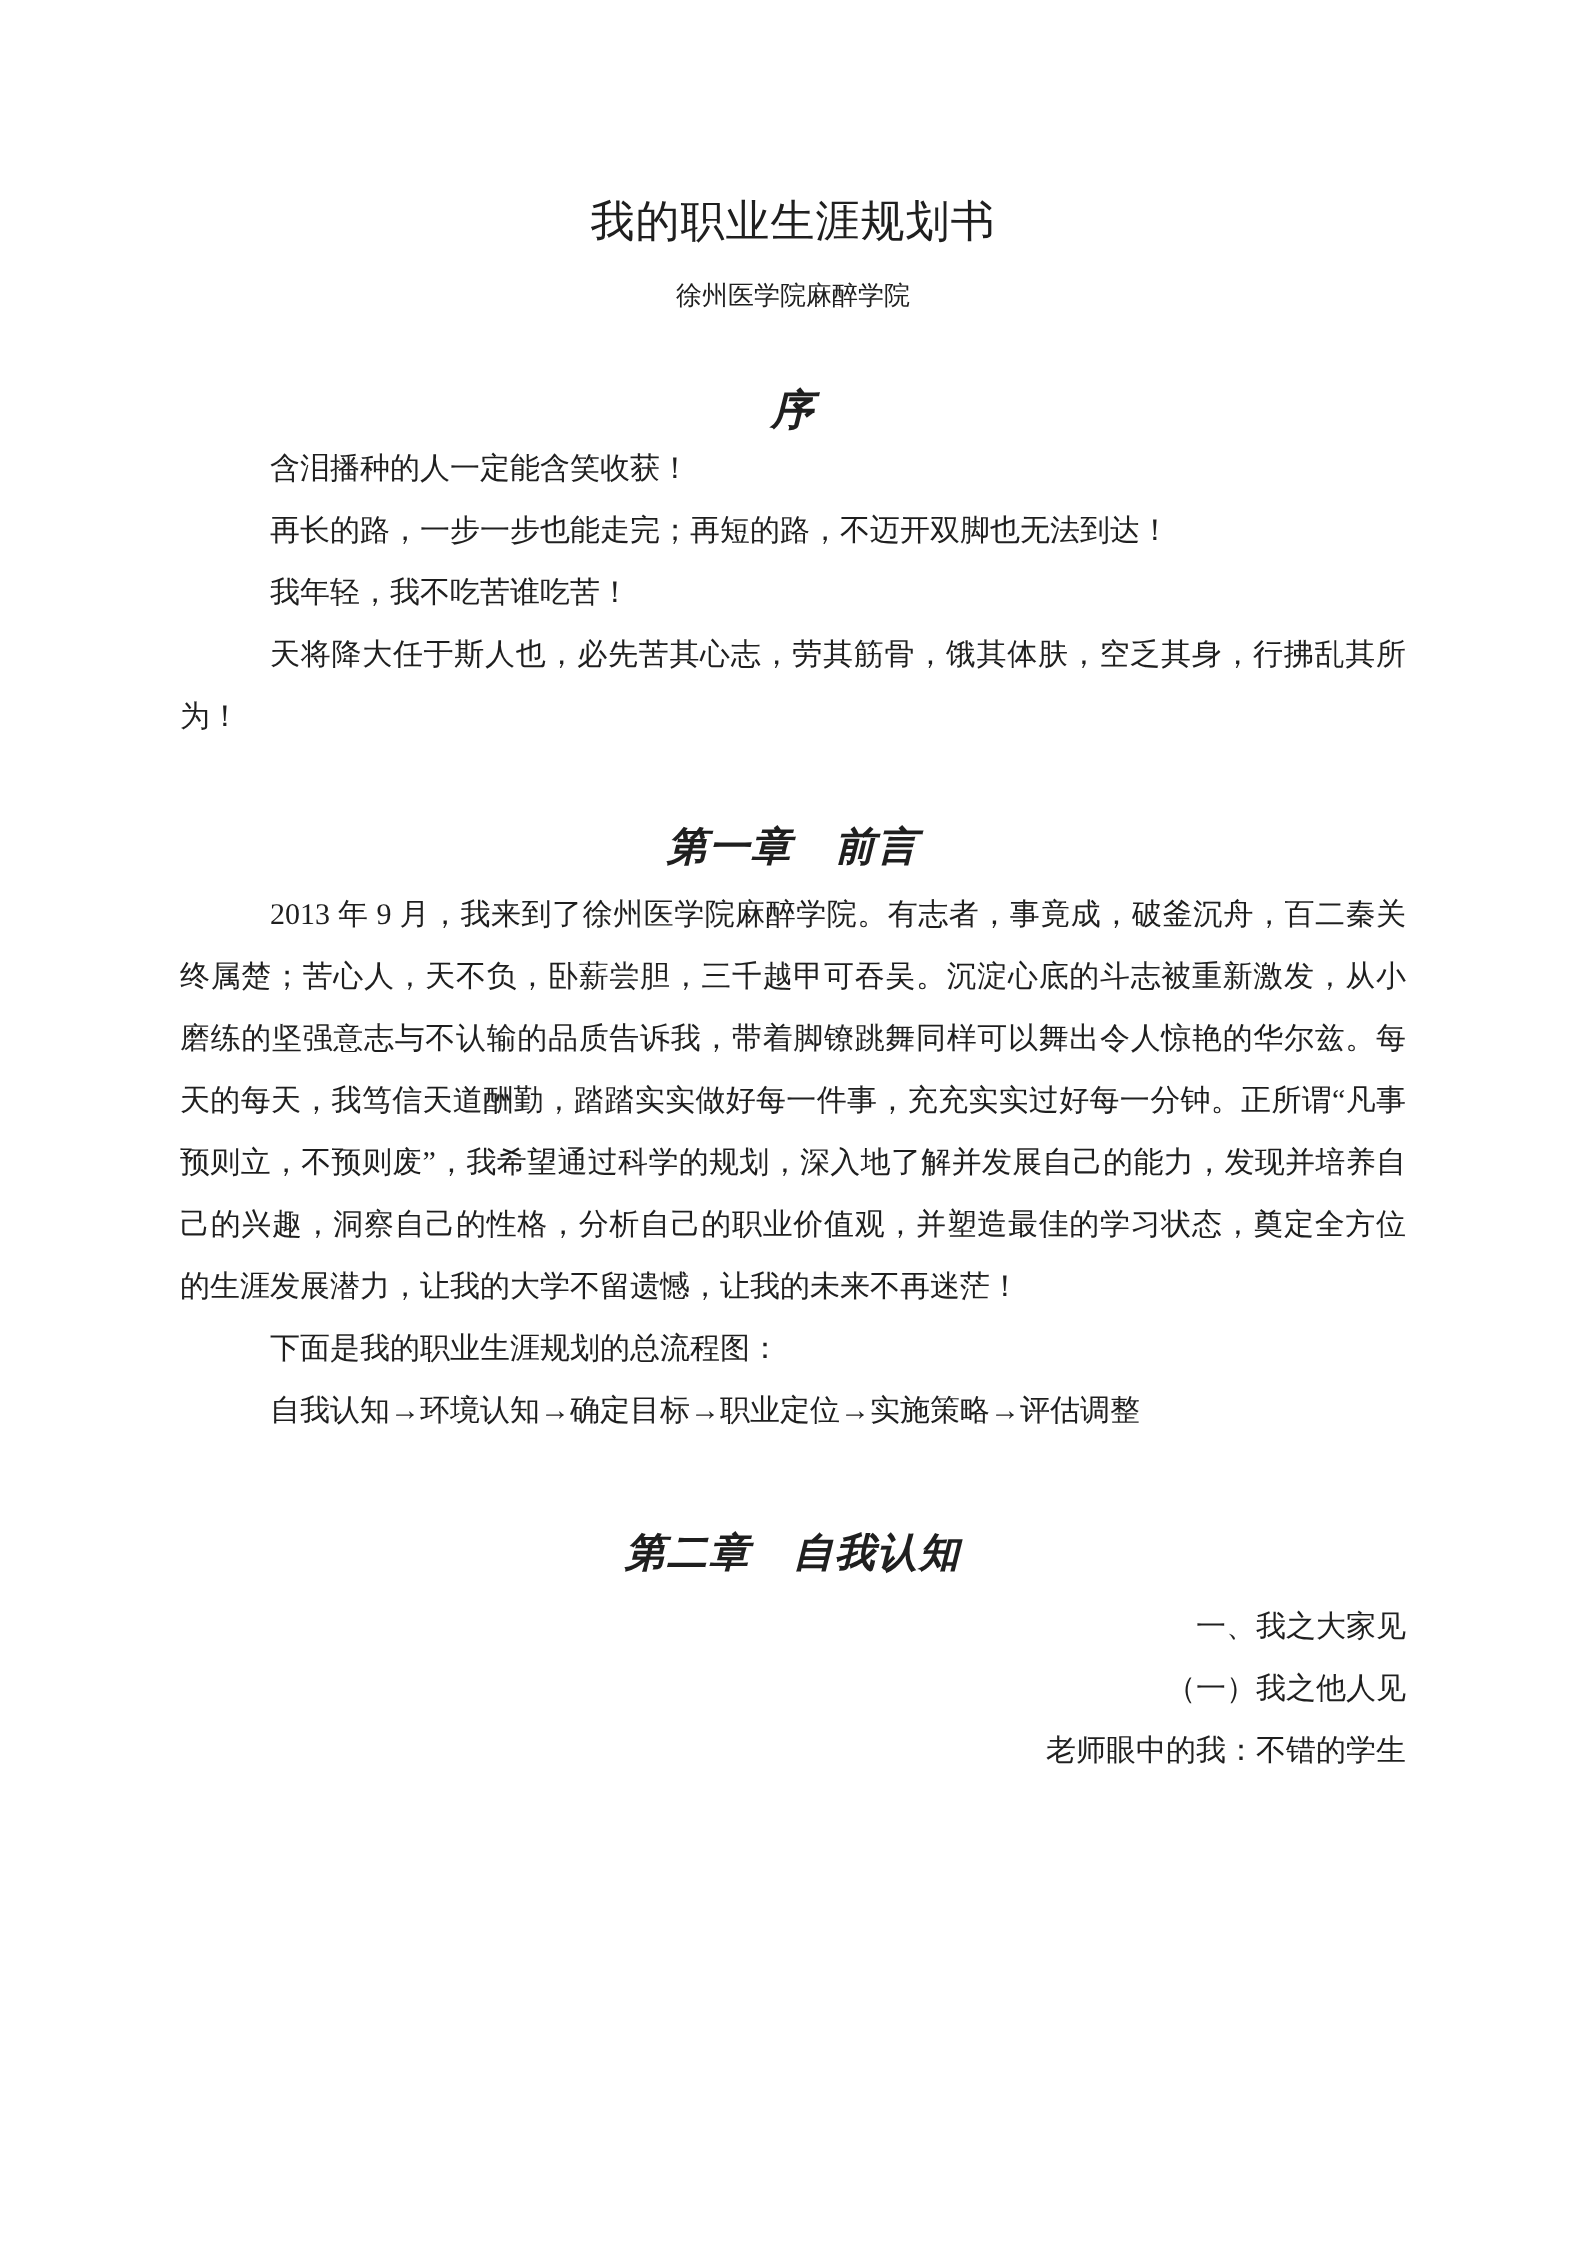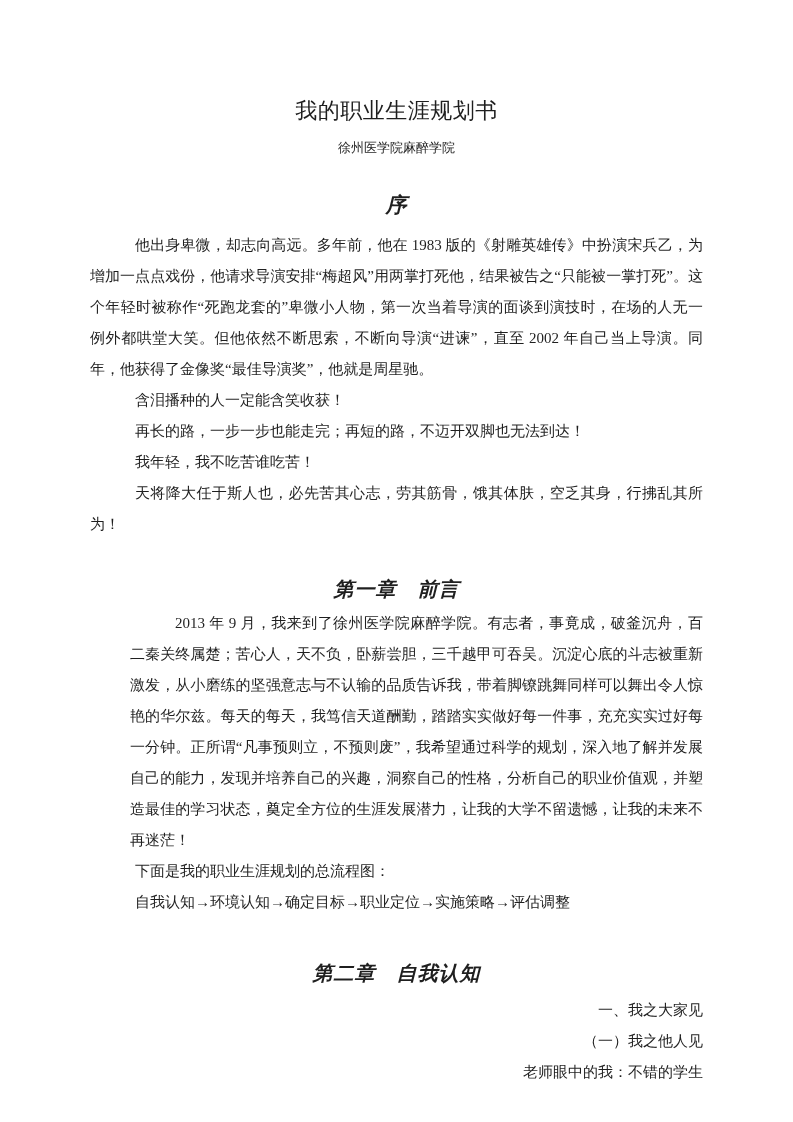--- a/index.html
+++ b/index.html
@@ -56,42 +56,41 @@
   .chapter-heading.ch1 { margin-top: 35px; }
   .chapter-heading.ch2 { margin-top: 41px; }
   p.body-para {
     margin: 0;
     font-size: 15px;
     line-height: 31px;
     text-align: justify;
     text-indent: 45px;
   }
   p.body-para.first-after-preface { margin-top: 10px; }
-  p.body-para.first-after-ch1 { margin-top: 4px; margin-left: 40px; }
+  p.body-para.first-after-ch1 { margin-top: 4px; }
   p.list-line {
     margin: 0;
     font-size: 15px;
     line-height: 31px;
     text-align: right;
     text-indent: 55px;
   }
   p.list-line.first { margin-top: 7px; }
 </style>
 </head>
 <body>
 
 <div class="page">
 
   <h1 class="doc-title">我的职业生涯规划书</h1>
 
   <div class="doc-subtitle">徐州医学院麻醉学院</div>
 
   <h2 class="preface-heading">序</h2>
 
-  <p class="body-para first-after-preface">他出身卑微，却志向高远。多年前，他在 1983 版的《射雕英雄传》中扮演宋兵乙，为增加一点点戏份，他请求导演安排“梅超风”用两掌打死他，结果被告之“只能被一掌打死”。这个年轻时被称作“死跑龙套的”卑微小人物，第一次当着导演的面谈到演技时，在场的人无一例外都哄堂大笑。但他依然不断思索，不断向导演“进谏”，直至 2002 年自己当上导演。同年，他获得了金像奖“最佳导演奖”，他就是周星驰。</p>
 
   <p class="body-para">含泪播种的人一定能含笑收获！</p>
 
   <p class="body-para">再长的路，一步一步也能走完；再短的路，不迈开双脚也无法到达！</p>
 
   <p class="body-para">我年轻，我不吃苦谁吃苦！</p>
 
   <p class="body-para">天将降大任于斯人也，必先苦其心志，劳其筋骨，饿其体肤，空乏其身，行拂乱其所为！</p>
 
   <h2 class="chapter-heading ch1">第一章　前言</h2>

